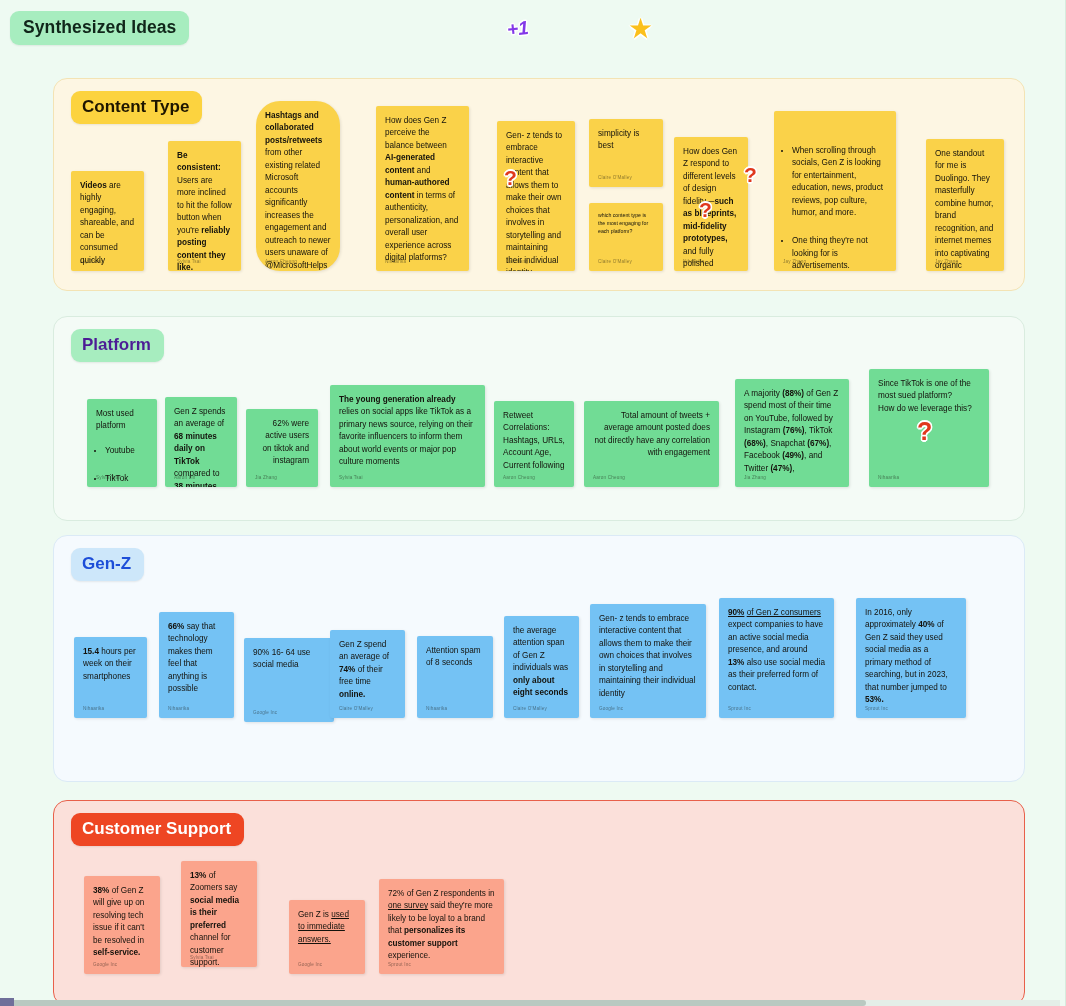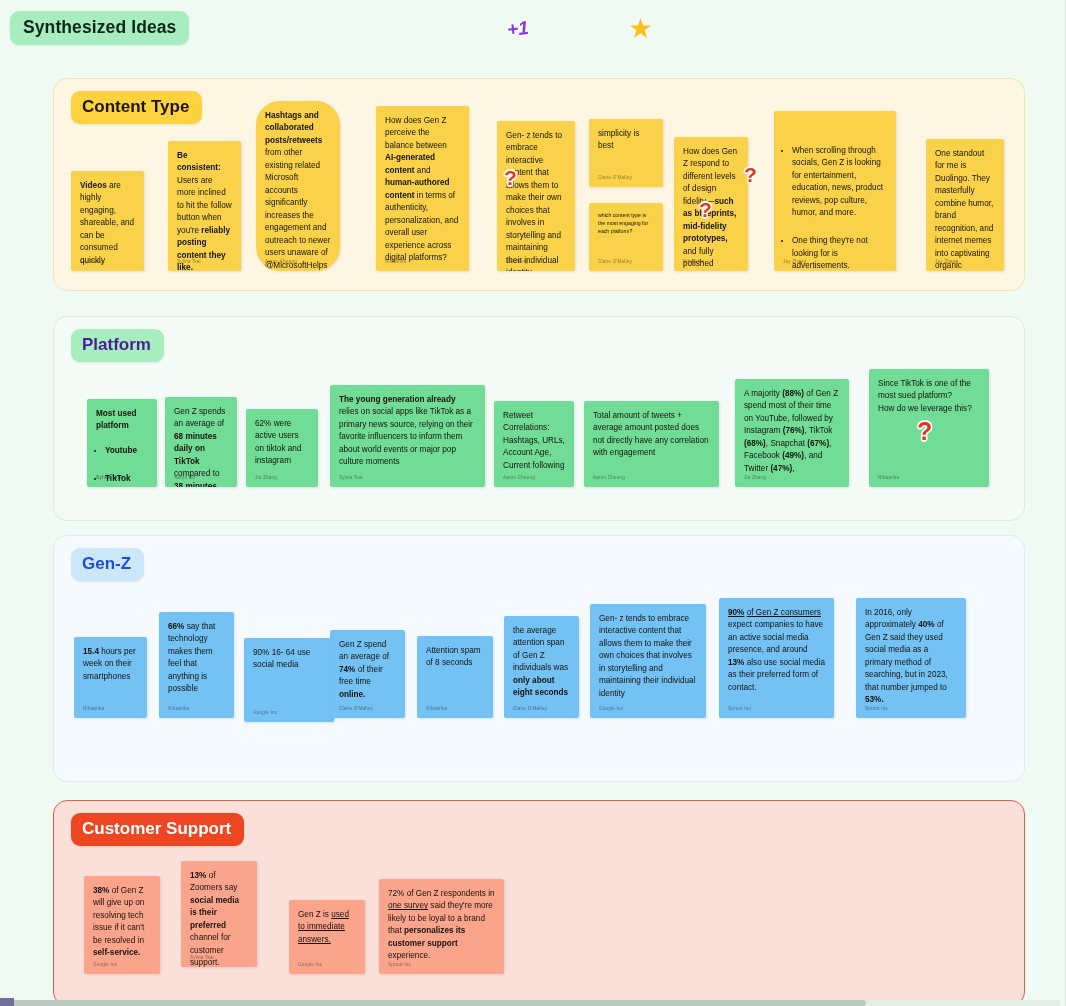--- a/index.html
+++ b/index.html
@@ -186,52 +186,52 @@
 
     <div class="note n-yellow" style="left:872px;top:60px;width:78px;height:132px;">
       <div class="body">One standout for me is Duolingo. They masterfully combine humor, brand recognition, and internet memes into captivating organic content."</div>
       <div class="author">Jay Zhang</div>
     </div>
   </div>
 
   <div class="section sec-platform">
     <div class="sec-label lbl-platform">Platform</div>
 
-    <div class="note n-green" style="left:33px;top:82px;width:70px;height:88px;font-weight:bold;">
+    <div class="note n-green" style="left:33px;top:82px;width:70px;height:88px;">
       <div class="body">Most used platform
         <ul>
           <li>Youtube</li>
           <li>TikTok</li>
           
         </ul>
       </div>
       <div class="author">Sylvia Tsai</div>
     </div>
 
     <div class="note n-green" style="left:111px;top:80px;width:72px;height:90px;">
       <div class="body">Gen Z spends an average of <b>68 minutes daily on TikTok</b> compared to <b>38 minutes on Instagram</b></div>
       <div class="author">Aaron Lin</div>
     </div>
 
-    <div class="note n-green" style="left:192px;top:92px;width:72px;height:78px;">
+    <div class="note n-green" style="left:192px;top:92px;width:72px;height:78px;text-align:right;">
       <div class="body">62%  were active users on tiktok and instagram</div>
       <div class="author">Jia Zhang</div>
     </div>
 
     <div class="note n-green" style="left:276px;top:68px;width:155px;height:102px;">
       <div class="body"><b>The young generation already</b> relies on social apps like TikTok as a primary news source, relying on their favorite influencers to inform them about world events or major pop culture moments</div>
       <div class="author">Sylvia Tsai</div>
     </div>
 
     <div class="note n-green" style="left:440px;top:84px;width:80px;height:86px;">
       <div class="body">Retweet Correlations: Hashtags, URLs, Account Age, Current following</div>
       <div class="author">Aaron Cheung</div>
     </div>
 
-    <div class="note n-green" style="left:530px;top:84px;width:135px;height:86px;">
+    <div class="note n-green" style="left:530px;top:84px;width:135px;height:86px;text-align:right;">
       <div class="body">Total amount of tweets + average amount posted does not directly have any correlation with engagement</div>
       <div class="author">Aaron Cheung</div>
     </div>
 
     <div class="note n-green" style="left:681px;top:62px;width:114px;height:108px;">
       <div class="body">A majority <b>(88%)</b> of Gen Z spend most of their time on YouTube, followed by Instagram <b>(76%)</b>, TikTok <b>(68%)</b>, Snapchat <b>(67%)</b>, Facebook <b>(49%)</b>, and Twitter <b>(47%)</b>,</div>
       <div class="author">Jia Zhang</div>
     </div>
 
     <div class="note n-green" style="left:815px;top:52px;width:120px;height:118px;">

